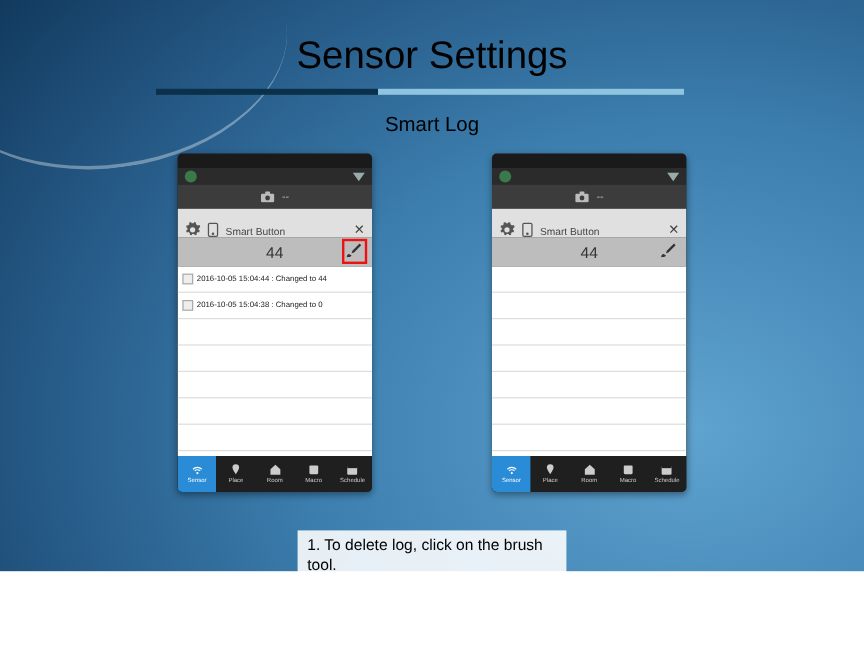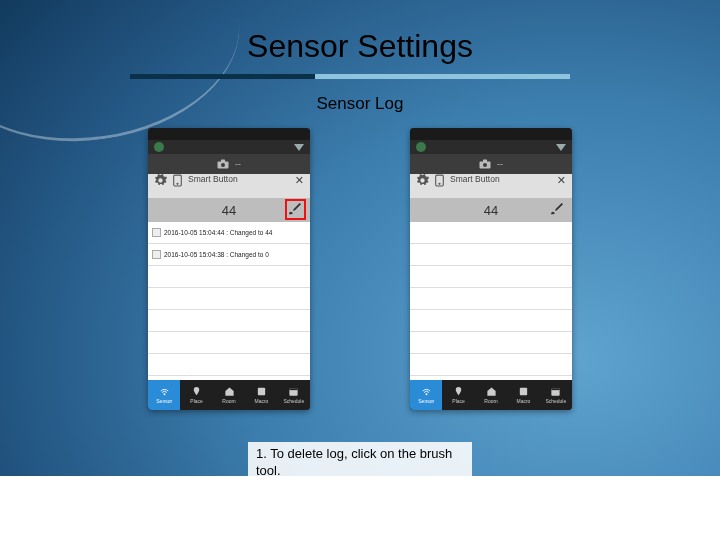--- a/index.html
+++ b/index.html
@@ -39,21 +39,21 @@
     display: flex; flex-direction: column; position: relative; overflow: hidden;
     box-shadow: 0 2px 6px rgba(0,0,0,0.4);
   }
   .statusbar { height: 12px; background: #1a1a1a; }
   .topstrip  { height: 14px; background: #2b2b2b; display:flex; align-items:center; justify-content:space-between; padding:0 6px;}
   .topstrip .dot { width:10px;height:10px;border-radius:50%;background:#3a7a4a;}
   .topstrip .tri { width:0;height:0;border-left:5px solid transparent;border-right:5px solid transparent;border-top:7px solid #9aa;}
   .camerabar { height: 20px; background: #3c3c3c; display:flex; align-items:center; justify-content:center; gap:6px; color:#bbb; font-size:9px;}
   .camerabar svg { width:12px; height:10px; }
   .panelhead {
-    height: 24px; background: #e0e0e0; display:flex; align-items:flex-start; padding:0 6px; gap:5px;
+    height: 24px; background: #e0e0e0; display:flex; align-items:flex-end; padding:0 6px; gap:5px;
     color:#444; font-size:8.5px;
   }
   .panelhead .gear, .panelhead .dev { flex:0 0 auto; }
   .panelhead .lbl { flex:1; }
   .panelhead .x { flex:0 0 auto; font-size:11px; color:#444; }
   .countbar {
     height: 24px; background: #bdbdbd; display:flex; align-items:center; justify-content:center;
     color:#333; font-size:13px; font-weight:500; position:relative;
   }
   .brush {
@@ -91,21 +91,21 @@
 <div class="slide">
   <div class="corner-arc"></div>
 
   <div class="header">
     <h1>Sensor Settings</h1>
   </div>
   <div class="rule">
     <div class="seg1"></div>
       <div class="seg2"></div>
   </div>
-  <div class="subtitle">Sensor Log</div>
+  <div class="subtitle">Smart Log</div>
 
   <div class="phones">
 
     <div class="phone">
       <div class="statusbar"></div>
       <div class="topstrip">
         <span class="dot"></span>
         <span class="tri"></span>
       </div>
       <div class="camerabar">

